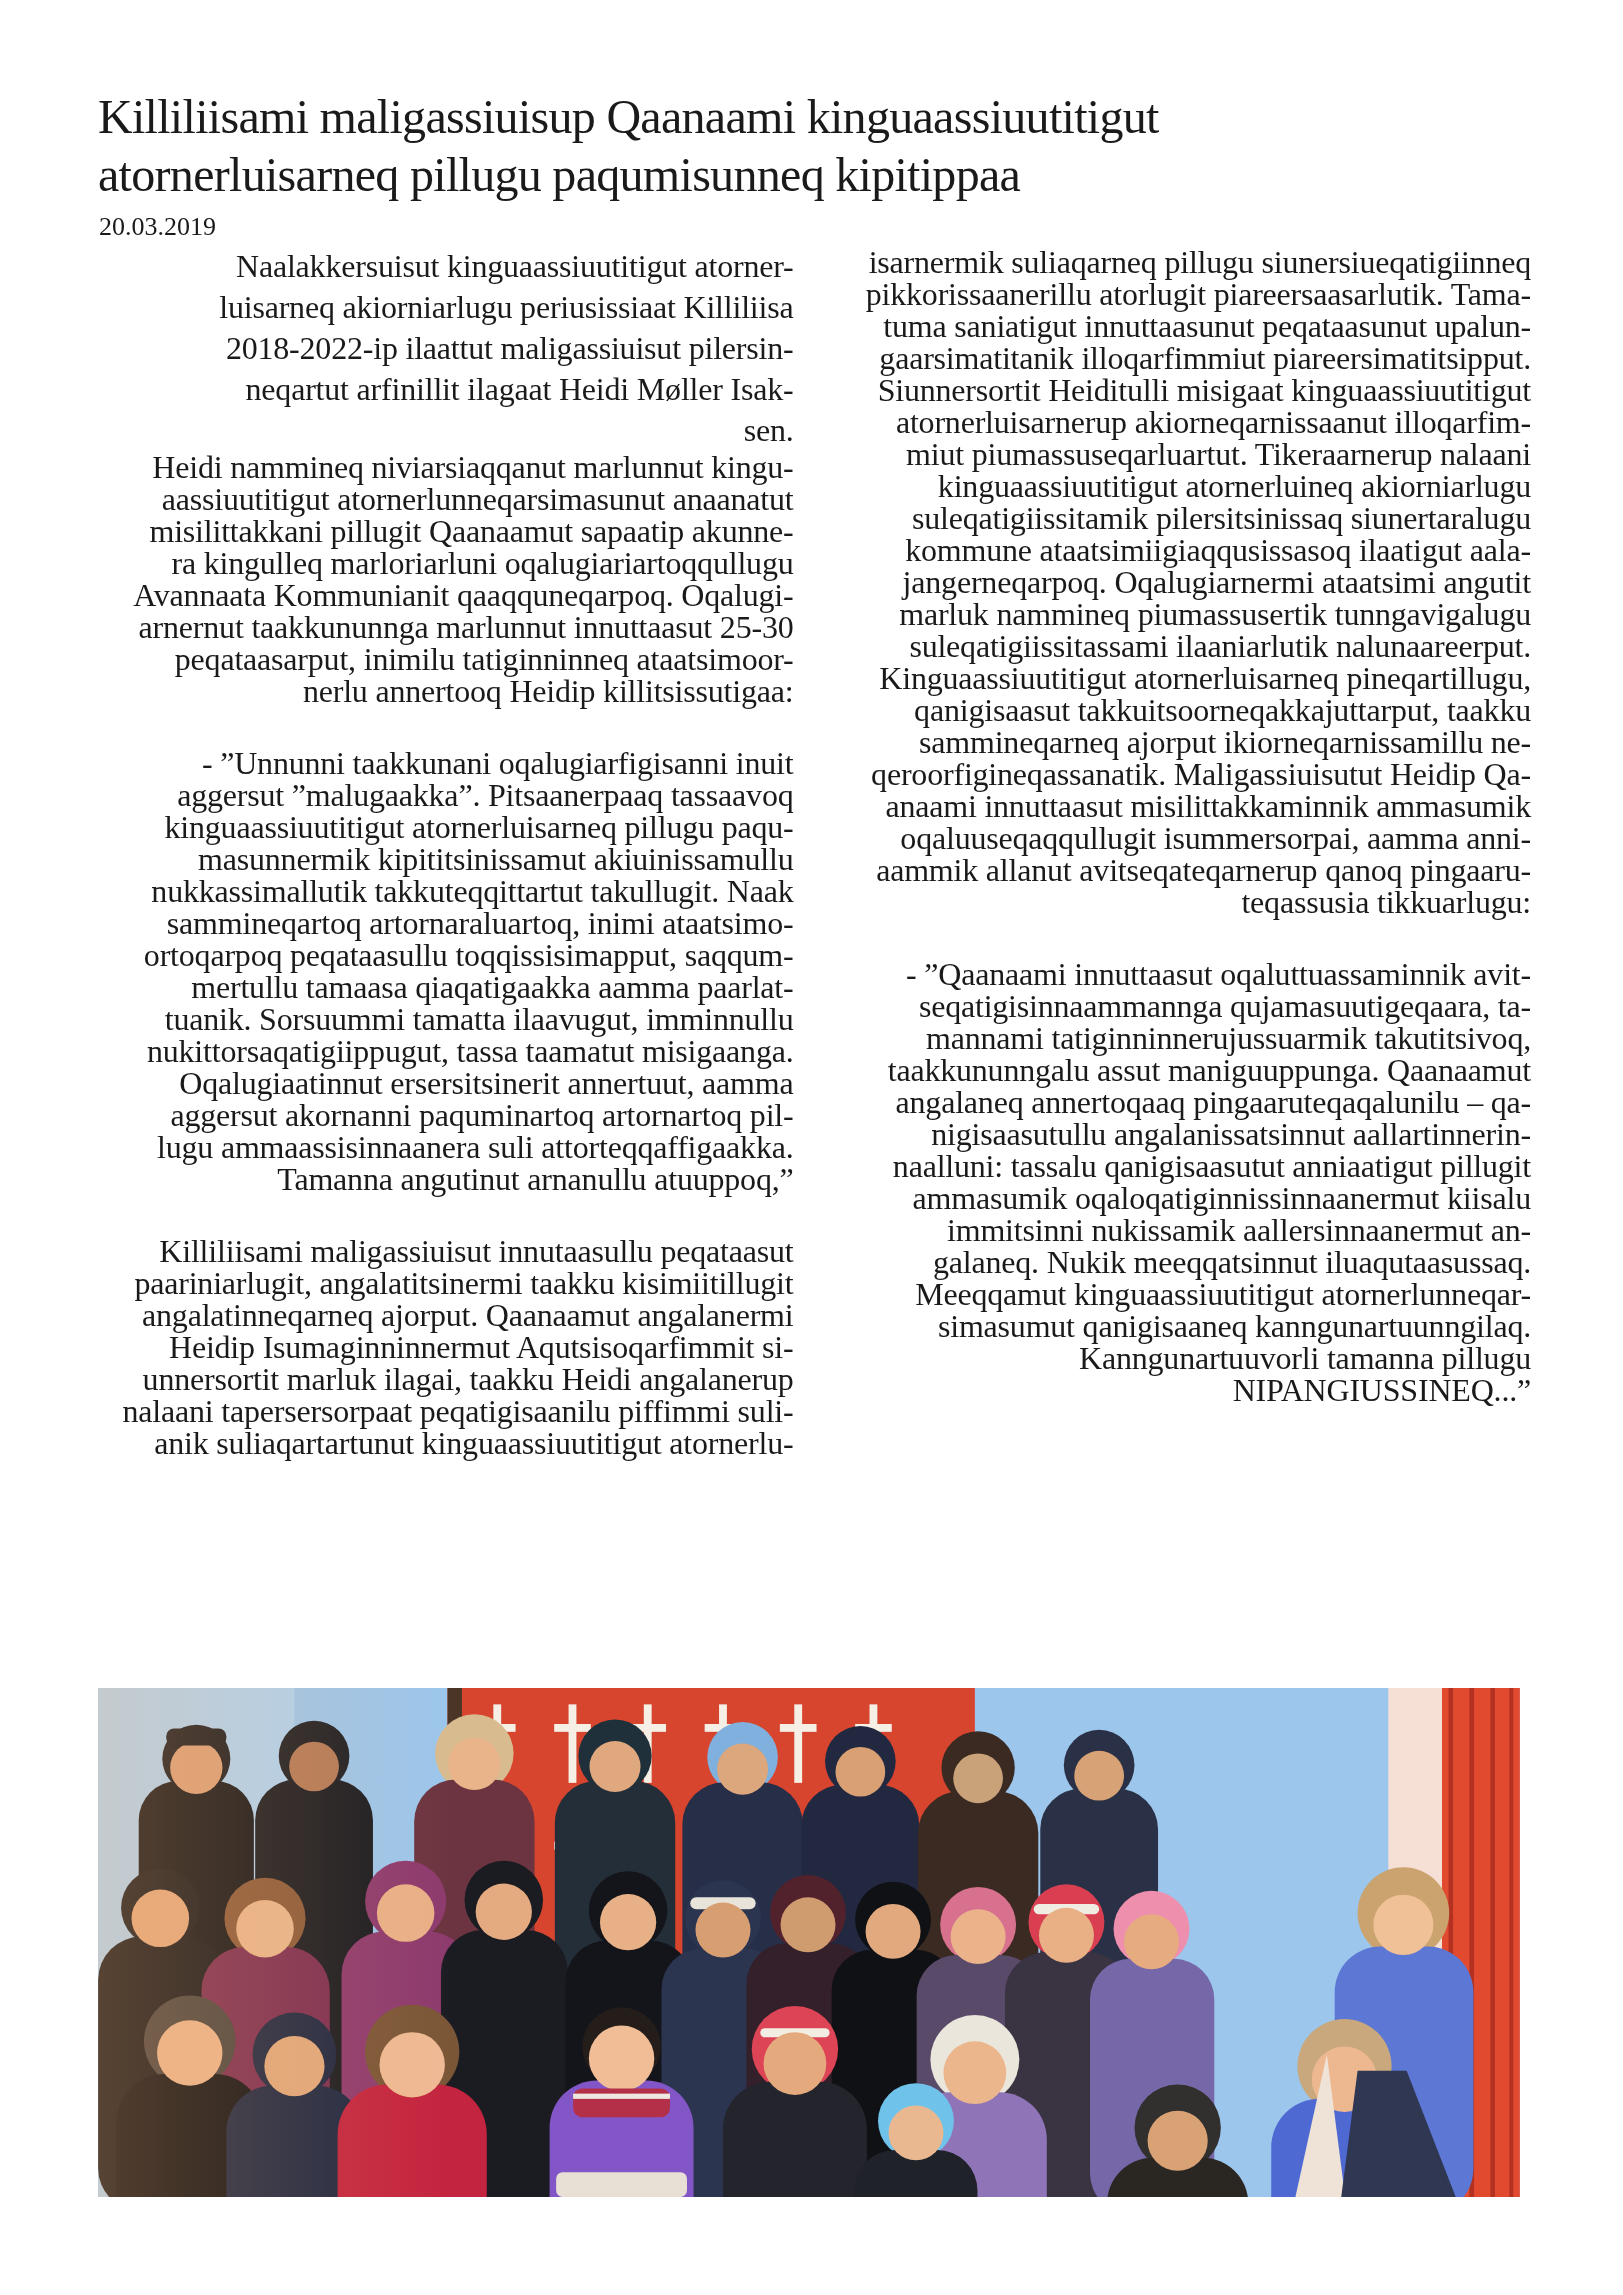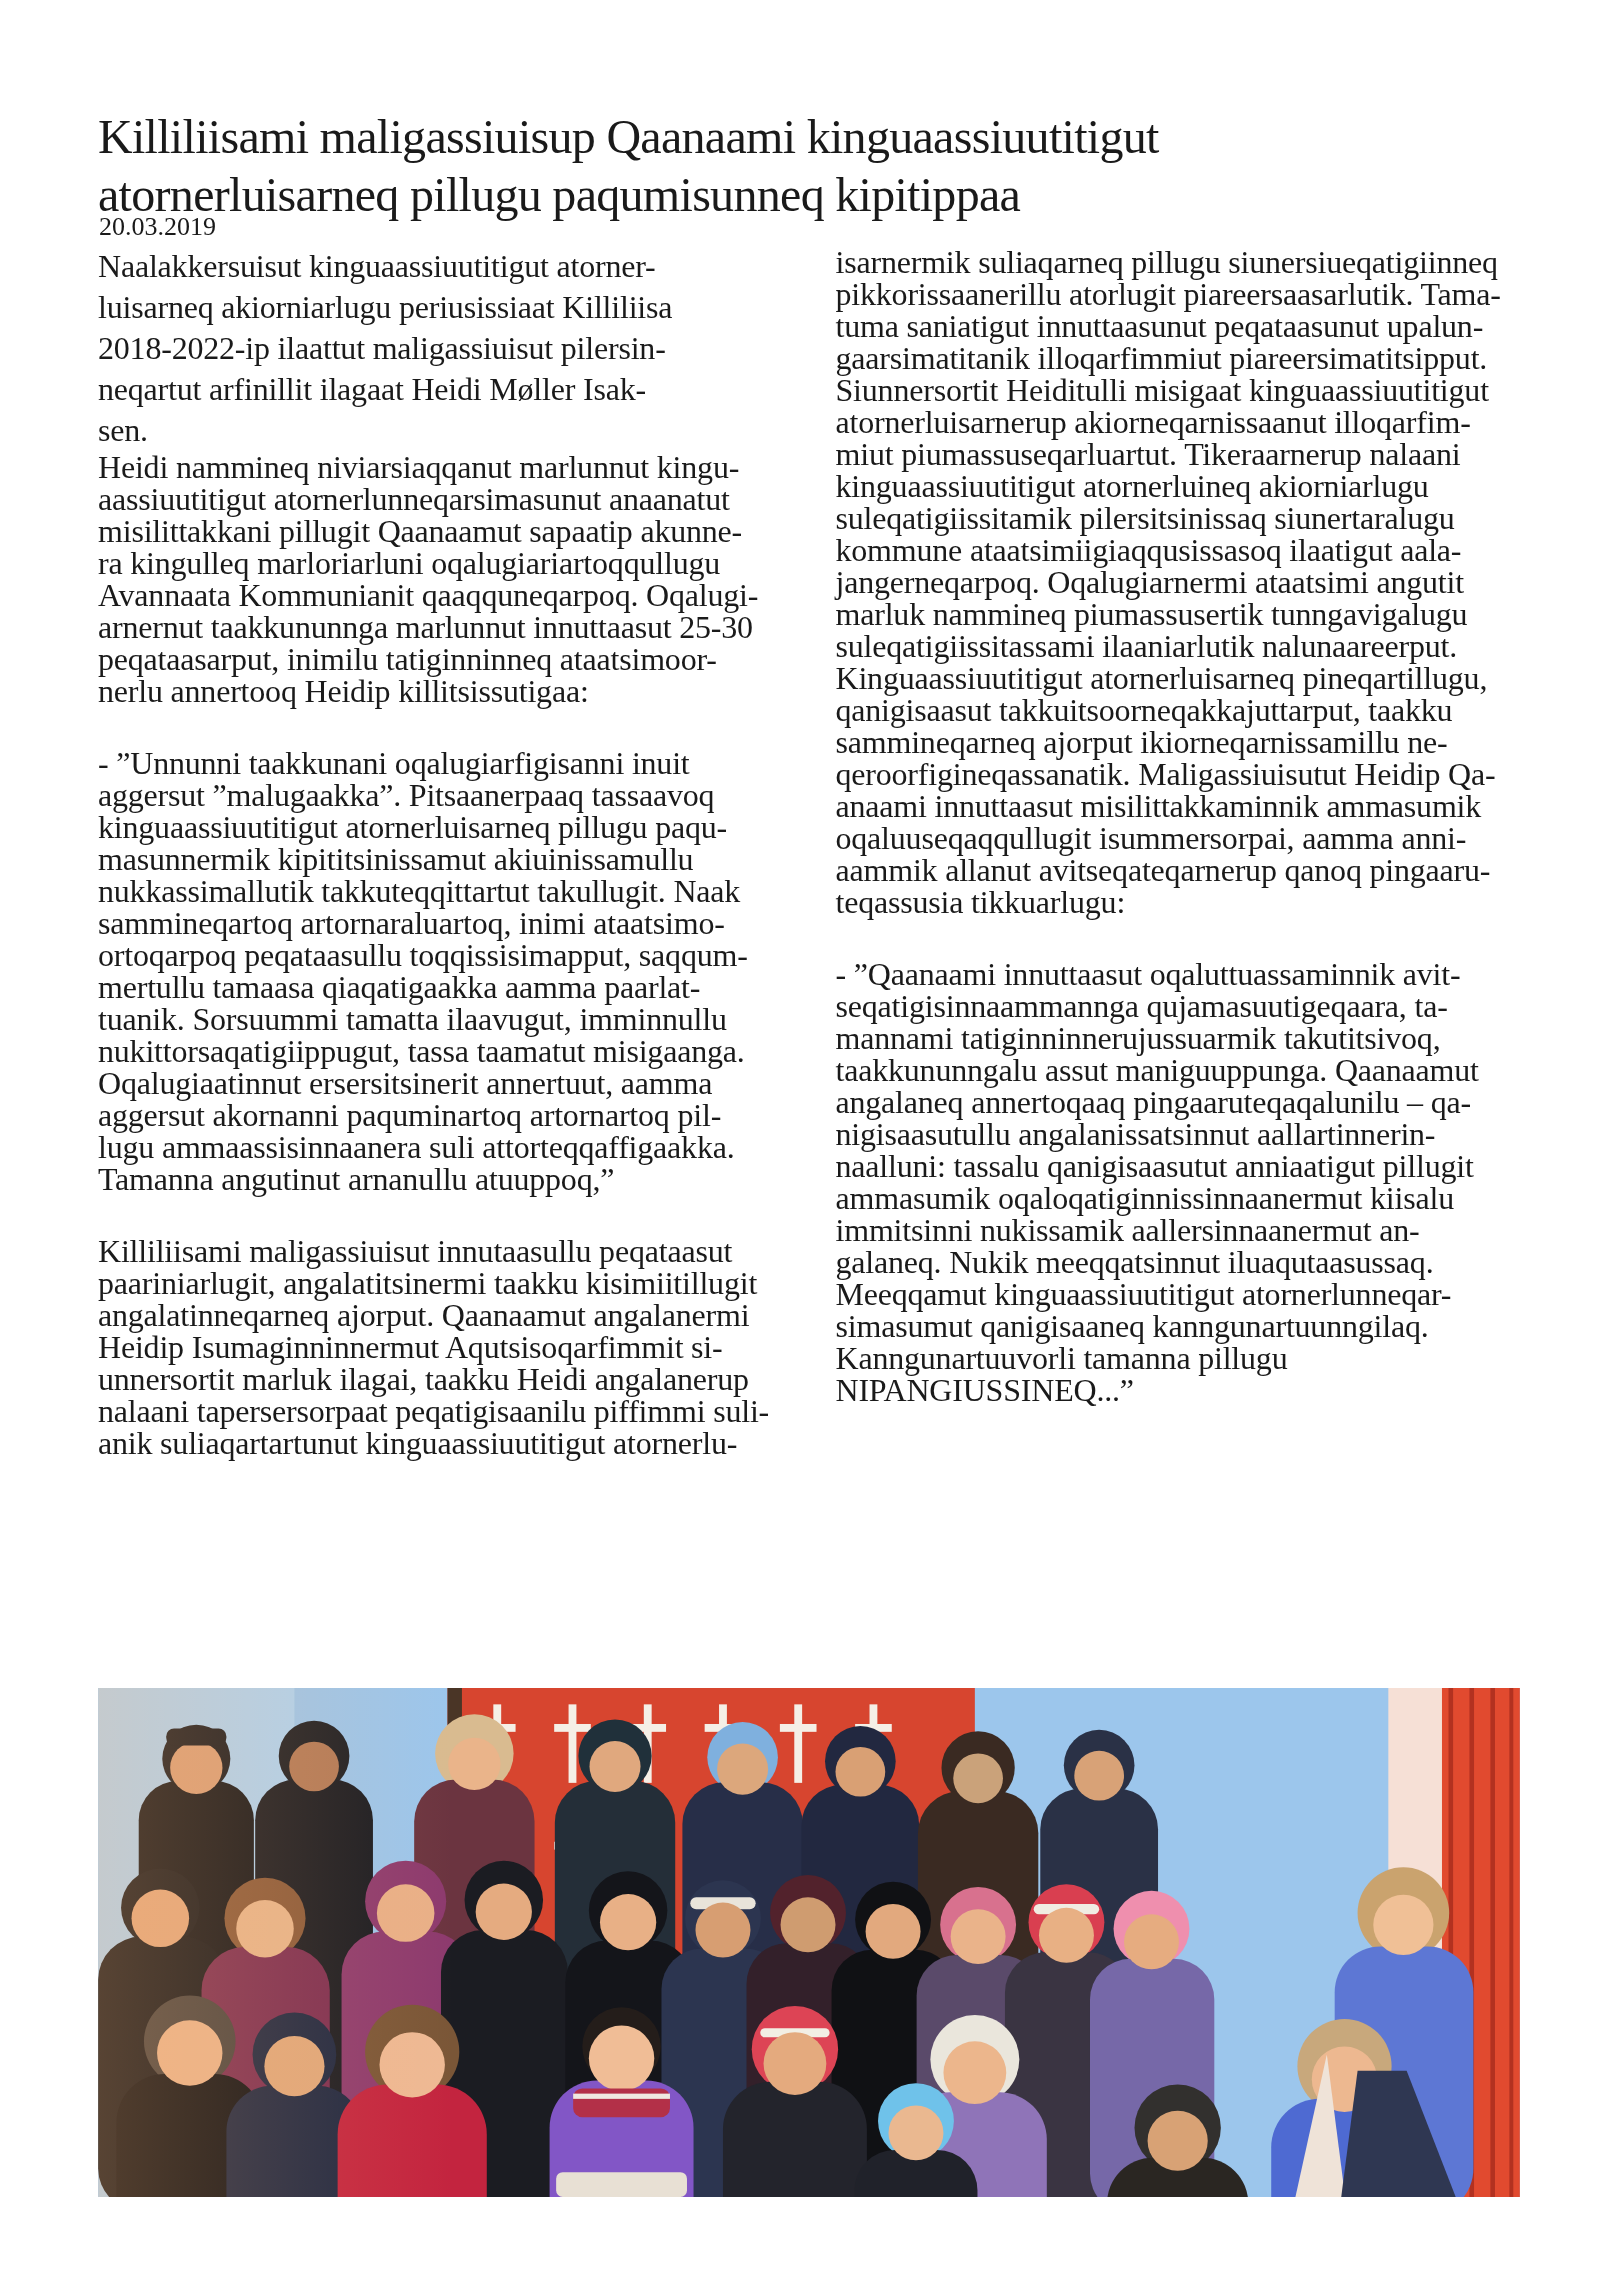--- a/index.html
+++ b/index.html
@@ -5,36 +5,36 @@
   html, body { margin:0; padding:0; background:#ffffff; }
   .page {
     position:relative;
     width:1623px; height:2295px;
     background:#ffffff;
     font-family:"Liberation Serif", serif;
     color:#1a1a1a;
     overflow:hidden;
   }
   .title {
-    position:absolute; left:98px; top:108px;
+    position:absolute; left:98px; top:88px;
     width:1440px;
     margin:0;
     font-size:48px; font-weight:400;
     line-height:58px;
     letter-spacing:-0.7px;
     white-space:pre-line;
   }
   .date {
     position:absolute; left:99px; top:211px;
     font-size:26px; line-height:31px;
   }
   .cols {
     position:absolute; left:98px; top:246px;
     width:1433px;
-    display:flex; gap:42px;
+    display:flex; gap:42px;text-align:right;
   }
   .col { width:700px; }
   .col p {
     margin:0;
     font-size:32px;
     line-height:32px;
     white-space:pre-line;
     letter-spacing:-0.2px;
   }
   .col p.intro {

